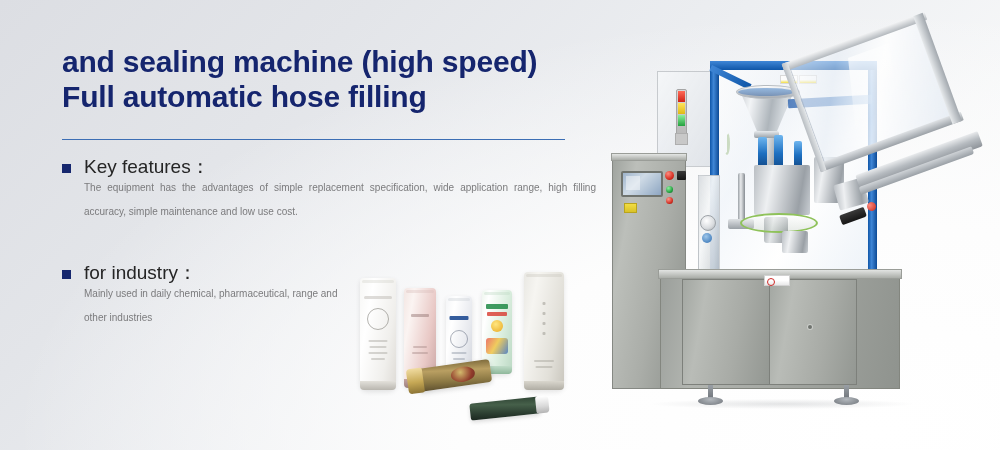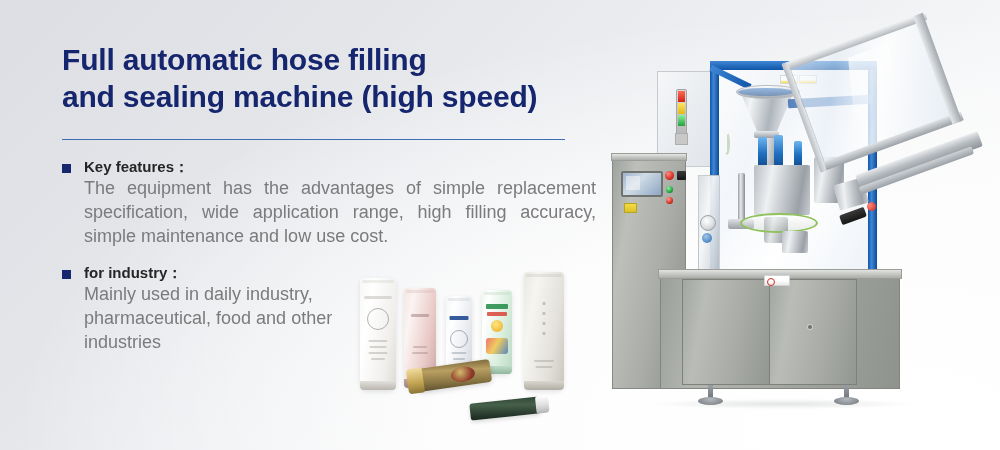--- a/index.html
+++ b/index.html
@@ -33,24 +33,24 @@
   }
   .block{position:absolute;left:62px;}
   #block-key{top:158px;}
   #block-ind{top:264px;}
   .bullet-row{display:flex;align-items:flex-start;}
   .bullet{
     width:9px;height:9px;background:#16276e;margin-top:6px;margin-right:13px;
     flex:0 0 auto;
   }
   .bullet-label{
-    color:#252525;font-size:15px;line-height:18px;font-weight:bold;
+    color:#252525;font-size:19px;line-height:18px;font-weight:normal;
   }
   .body-text{
-    color:#7b7b7d;font-size:18px;line-height:24px;margin-left:22px;
+    color:#7b7b7d;font-size:10px;line-height:24px;margin-left:22px;
   }
   #key-body{width:512px;text-align:justify;text-justify:inter-word;}
   #ind-body{width:266px;}
 
   
   #tubes{position:absolute;left:342px;top:252px;width:262px;height:180px;}
   .tube{position:absolute;border-radius:4px 4px 7px 7px;}
   .tube .cap{position:absolute;left:0;right:0;bottom:0;border-radius:0 0 4px 4px;}
   .tube .seal{position:absolute;left:6%;right:6%;top:2px;height:3px;border-radius:2px;opacity:.35;}
   .tube .band{position:absolute;left:12%;right:12%;height:3px;border-radius:2px;opacity:.5;}
@@ -253,40 +253,40 @@
     background:radial-gradient(ellipse at 50% 30%,#b4b9be,#70757b);}
   #floorshadow{left:40px;top:374px;width:260px;height:10px;
     background:radial-gradient(ellipse at 50% 50%,rgba(130,135,140,.22),rgba(255,255,255,0) 72%);}
 </style>
 </head>
 <body>
 
 <div id="banner">
 
   <div id="text-col">
+    <div class="title title-l2">and sealing machine (high speed)</div>
     <div class="title">Full automatic hose filling</div>
-    <div class="title title-l2">and sealing machine (high speed)</div>
   </div>
 
   <div class="divider"></div>
 
   <div class="block" id="block-key">
     <div class="bullet-row">
       <span class="bullet"></span>
       <span class="bullet-label">Key features：</span>
     </div>
     <div class="body-text" id="key-body">The equipment has the advantages of simple replacement specification, wide application range, high filling accuracy, simple maintenance and low use cost.</div>
   </div>
 
   <div class="block" id="block-ind">
     <div class="bullet-row">
       <span class="bullet"></span>
       <span class="bullet-label">for industry：</span>
     </div>
-    <div class="body-text" id="ind-body">Mainly used in daily industry, pharmaceutical, food and other industries</div>
+    <div class="body-text" id="ind-body">Mainly used in daily chemical, pharmaceutical, range and other industries</div>
   </div>
 
   <div id="tubes">
     <div class="tube" id="t1">
       <span class="seal" style="background:#cfcdc7"></span>
       <span class="band" style="top:18px;background:#bdbab3"></span>
       <span class="logo" style="top:30px;width:20px;height:20px;border:1px solid rgba(120,118,112,.55)"></span>
       <span class="txt" style="top:62px;width:19px;background:#a9a6a0"></span>
       <span class="txt" style="top:68px;width:17px;background:#a9a6a0"></span>
       <span class="txt" style="top:74px;width:19px;background:#a9a6a0"></span>

